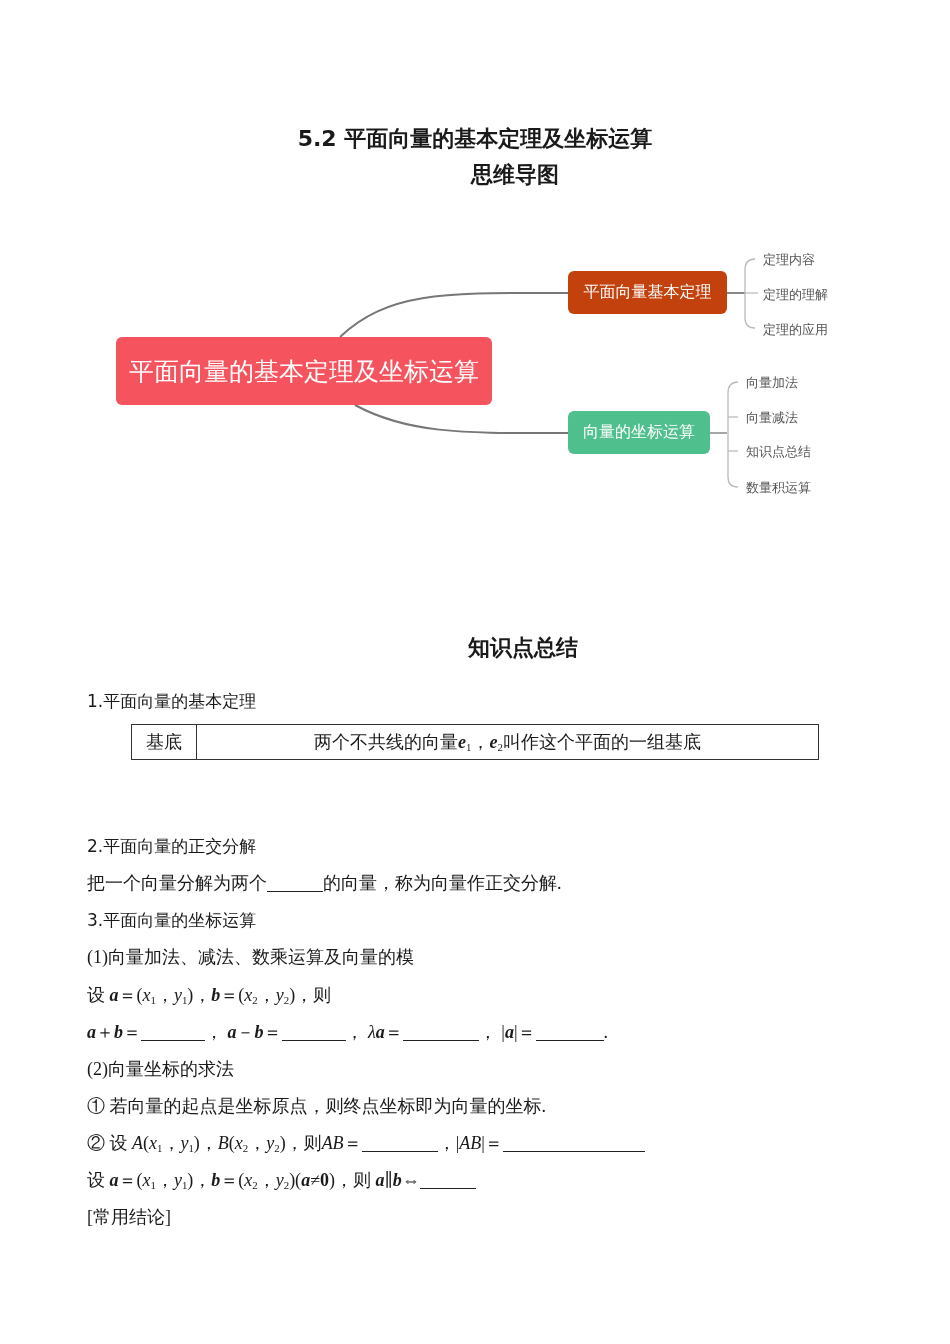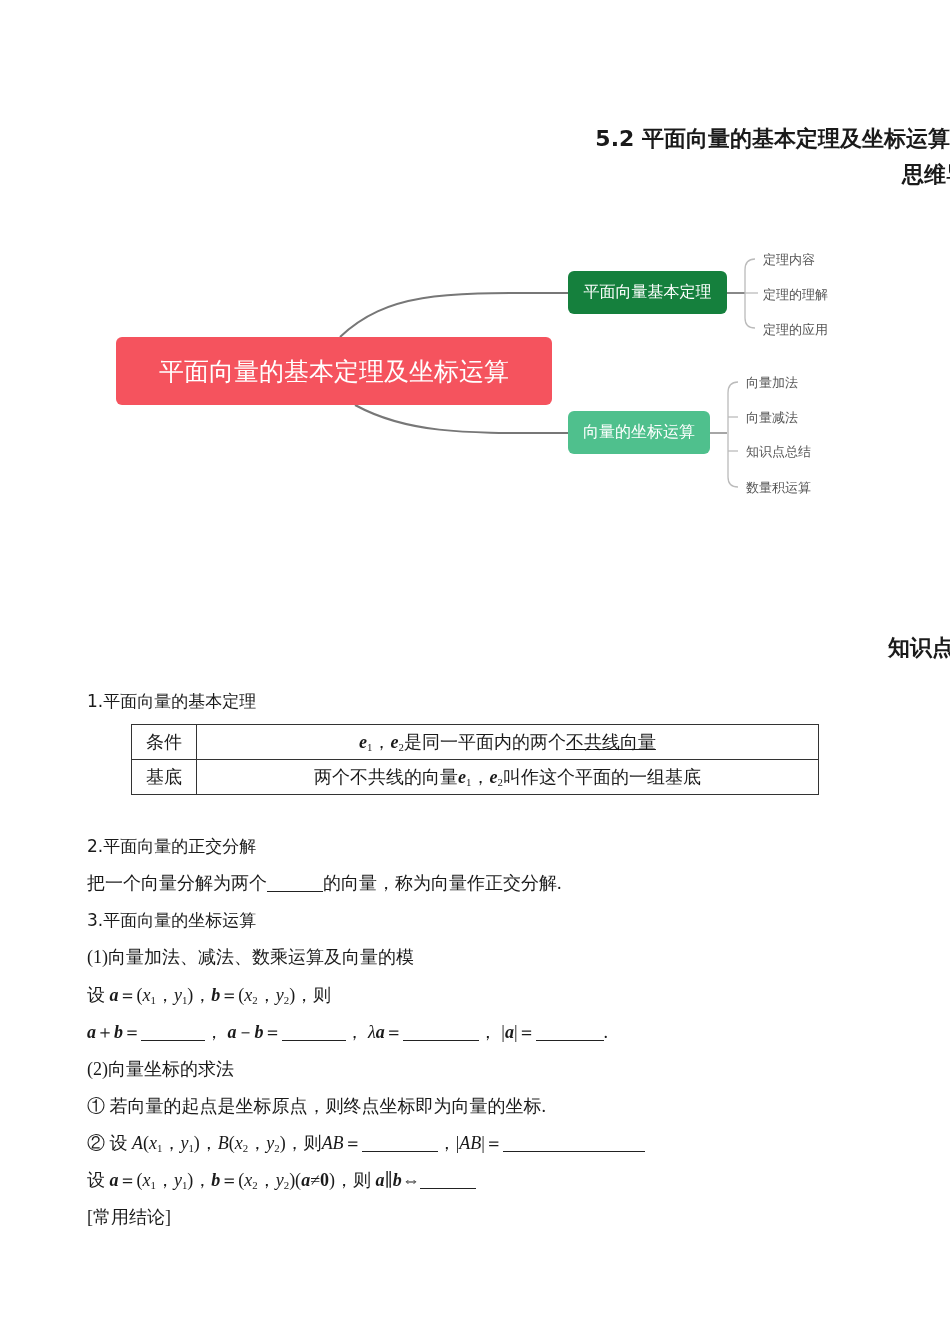--- a/index.html
+++ b/index.html
@@ -1,28 +1,28 @@
 <!DOCTYPE html>
 <html><head>
 <meta charset="utf-8">
 <style>
   html, body { margin:0; padding:0; background:#ffffff; }
   body { width:950px; height:1344px; position:relative; overflow:hidden; color:#1a1a1a; }
   .sans { font-family: "DejaVu Sans", "Liberation Sans", sans-serif; }
   .serif { font-family: "Liberation Serif", "DejaVu Serif", serif; }
-  .title { position:absolute; left:0; width:950px; text-align:right; font-weight:bold; font-size:22px; }
+  .title { position:absolute; left:0; width:950px; text-align:center; font-weight:bold; font-size:22px; }
   #doc-title { top:124px; }
   #mindmap-title { top:160px;margin-left:40px; }
   #summary-title { top:633px;padding-left:48px; }
 
   
   .mm-svg { position:absolute; left:0; top:0; width:950px; height:600px; }
   .node { position:absolute; color:#fff; border-radius:6px; display:flex; align-items:center; justify-content:center; white-space:nowrap; }
-  .node-root { left:116px; top:337px; width:436px; height:68px; background:#f5535e; font-size:25px; }
-  .node-b1 { left:568px; top:271px; width:159px; height:43px; background:#15803d; font-size:16px; }
+  .node-root { left:116px; top:337px; width:376px; height:68px; background:#f5535e; font-size:25px; }
+  .node-b1 { left:568px; top:271px; width:159px; height:43px; background:#c2410c; font-size:16px; }
   .node-b2 { left:568px; top:411px; width:142px; height:43px; background:#4fc08d; font-size:16px; }
   .leaf { position:absolute; font-size:13px; color:#555; white-space:nowrap; }
 
   
   .h { position:absolute; left:87px; font-size:17px; }
   .p { position:absolute; left:87px; font-size:18px; white-space:nowrap; }
   .blank { display:inline-block; border-bottom:1px solid #222; height:1em; vertical-align:-3px; }
   b.v { font-weight:bold; font-style:italic; }
   i { font-style:italic; }
   sub { font-size:0.6em; vertical-align:-0.25em; }
@@ -64,26 +64,20 @@
   <div class="leaf sans" style="left:746px;top:443px;">知识点总结</div>
   <div class="leaf sans" style="left:746px;top:479px;">数量积运算</div>
 </div>
 
 <div class="title sans" id="summary-title">知识点总结</div>
 
 <div class="h sans" style="top:690px;">1.平面向量的基本定理</div>
 
 <table class="thm serif">
   <tbody>
-      <tr>
-    <td class="lbl">条件</td>
-    <td style="text-align:center;">
-      <b class="v">e</b><sub>1</sub><span>，</span><b class="v">e</b><sub>2</sub><span>是同一平面内的两个</span><span class="u">不共线向量</span>
-    </td>
-  </tr>
   <tr>
     <td class="lbl">基底</td>
     <td style="text-align:center;">
       <span>两个不共线的向量</span><b class="v">e</b><sub>1</sub><span>，</span><b class="v">e</b><sub>2</sub><span>叫作这个平面的一组基底</span>
     </td>
   </tr>
 </tbody>
   </table>
 
 <div class="h sans" style="top:835px;">2.平面向量的正交分解</div>

